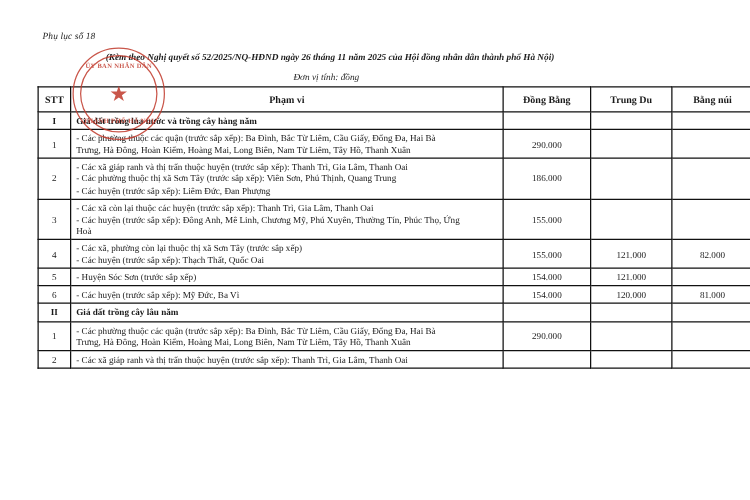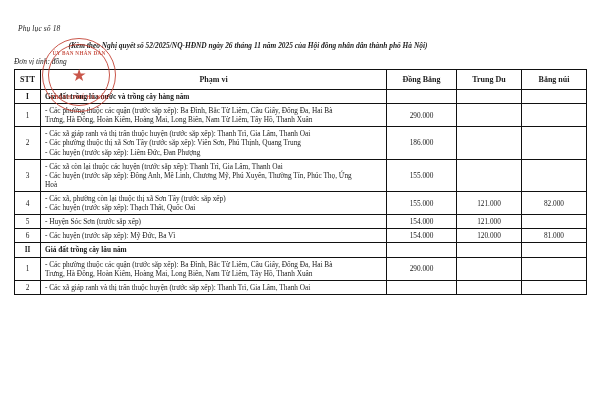--- a/index.html
+++ b/index.html
@@ -14,20 +14,21 @@
     color: #1a1a1a;
     overflow: hidden;
     position: relative;
   }
   .page {
     position: relative;
     width: 496px;
     height: 400px;
     box-sizing: border-box;
     padding: 10px 14px 0 14px;
+    margin-left: 16px;
   }
   .appendix {
     font-size: 7.5px;
     font-style: italic;
     color: #222;
     margin: 14px 0 0 4px;
     letter-spacing: .1px;
   }
   .seal {
     position: absolute;
@@ -76,21 +77,21 @@
     font-weight: bold;
     letter-spacing: .2px;
   }
   .doc-subtitle {
     font-size: 7.4px;
     font-style: italic;
     margin-top: 3px;
     font-weight: bold;
   }
   .unit-line {
-    text-align: left;
+    text-align: center;
     font-size: 7.4px;
     font-style: italic;
     margin: 7px 6px 3px 0;
   }
 
   table.price {
     border-collapse: collapse;
     width: 572px;
     margin: 0 auto;
     table-layout: fixed;

